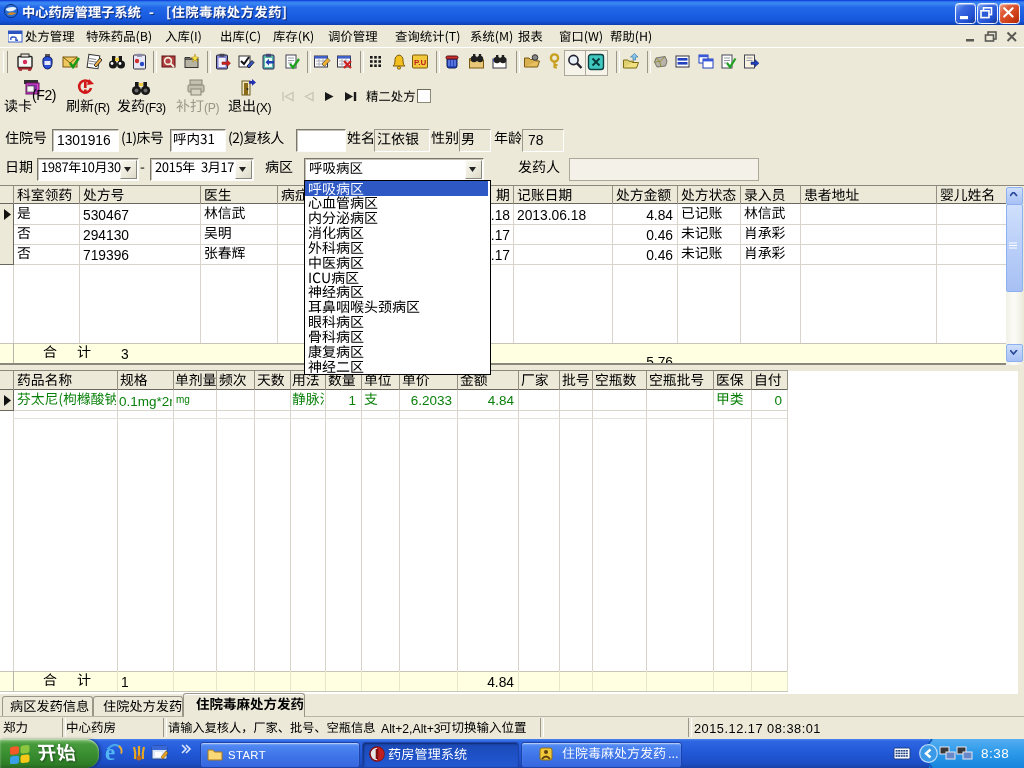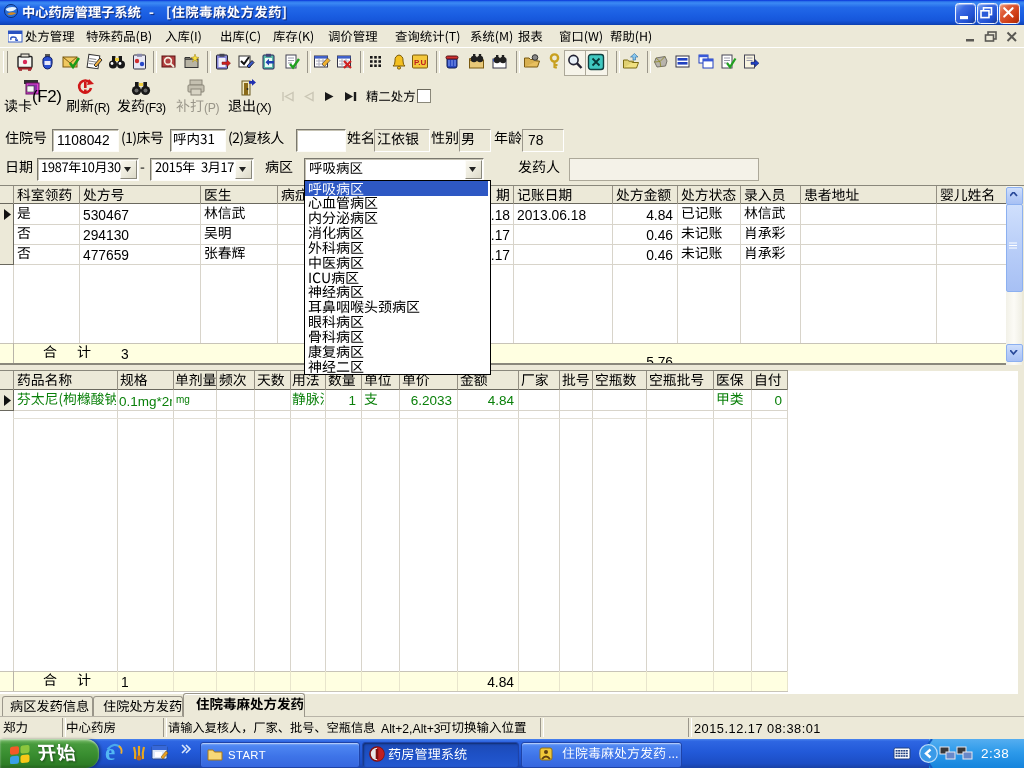--- a/index.html
+++ b/index.html
@@ -569,21 +569,21 @@
       <rect x="4" y="4" width="13" height="11" fill="#e040d0" stroke="#601060"></rect>
       <rect x="6" y="5.5" width="9" height="8" fill="#8830a8"></rect>
       <rect x="5" y="7" width="7" height="6" fill="#f8f8f8" stroke="#333" stroke-width=".6"></rect>
     </svg>
     <svg class="tx" style="left:4px;top:99px;" width="30" height="18" viewBox="0 0 30 18">
       <g fill="#000" transform="translate(0,12) scale(0.014,-0.014)">
         <use href="#gr8bfb" x="0"></use>
         <use href="#gr5361" x="1000"></use>
       </g>
     </svg>
-    <div style="position:absolute;left:32px;top:88px;font-family:'Liberation Sans',sans-serif;font-size:17px;color:#000;font-weight:normal;line-height:1.1;white-space:pre;letter-spacing:-0.4px;">(F2)</div>
+    <div style="position:absolute;left:32px;top:88px;font-family:'Liberation Sans',sans-serif;font-size:14px;color:#000;font-weight:normal;line-height:1.1;white-space:pre;letter-spacing:-0.4px;">(F2)</div>
     <svg style="position:absolute;left:76px;top:78px;" width="19" height="18" viewBox="0 0 19 18">
       <path d="M14 5 A6 6 0 1 0 15 10" fill="none" stroke="#d01818" stroke-width="2.6"></path>
       <path d="M13 1 L18 6 L11 7Z" fill="#d01818"></path>
       <rect x="8" y="4" width="2.6" height="6" fill="#d01818"></rect>
       <rect x="8" y="11.5" width="2.6" height="2.6" fill="#d01818"></rect>
     </svg>
     <svg class="tx" style="left:66px;top:99px;" width="30" height="18" viewBox="0 0 30 18">
       <g fill="#000" transform="translate(0,12) scale(0.014,-0.014)">
         <use href="#gr5237" x="0"></use>
         <use href="#gr65b0" x="1000"></use>
@@ -655,21 +655,21 @@
     <div style="position:absolute;left:417px;top:89px;width:12px;height:12px;background:#fff;border:1px solid #8a887a;border-top-color:#6d6a5e;border-left-color:#6d6a5e;"></div>
     <div style="position:absolute;left:0px;top:117px;width:1024px;height:69px;background:#ECE9D8;"></div>
     <svg class="tx" style="left:5px;top:131px;" width="44" height="18" viewBox="0 0 44 18">
       <g fill="#000" transform="translate(0,12) scale(0.014,-0.014)">
         <use href="#gr4f4f" x="0"></use>
         <use href="#gr9662" x="1000"></use>
         <use href="#gr53f7" x="2000"></use>
       </g>
     </svg>
     <div style="position:absolute;left:52px;top:129px;width:65px;height:21px;background:#fff;border:1px solid;border-color:#7a786e #fdfcf8 #fdfcf8 #7a786e;box-shadow:inset 1px 1px 0 #c6c3b4;"></div>
-    <div style="position:absolute;left:57px;top:133px;font-family:'Liberation Sans',sans-serif;font-size:13.8px;color:#000;font-weight:normal;line-height:1.1;white-space:pre;">1108042</div>
+    <div style="position:absolute;left:57px;top:133px;font-family:'Liberation Sans',sans-serif;font-size:13.8px;color:#000;font-weight:normal;line-height:1.1;white-space:pre;">1301916</div>
     <svg class="tx" style="left:121px;top:131px;" width="45" height="18" viewBox="0 0 45 18">
       <g fill="#000" transform="translate(0,12) scale(0.014,-0.014)">
         <use href="#gr28" x="0"></use>
         <use href="#gr31" x="295"></use>
         <use href="#gr29" x="807"></use>
         <use href="#gr5e8a" x="1102"></use>
         <use href="#gr53f7" x="2060"></use>
       </g>
     </svg>
     <div style="position:absolute;left:170px;top:129px;width:54px;height:21px;background:#fff;border:1px solid;border-color:#7a786e #fdfcf8 #fdfcf8 #7a786e;box-shadow:inset 1px 1px 0 #c6c3b4;"></div>
@@ -982,21 +982,21 @@
         <use href="#gr8096" x="0"></use>
         <use href="#gr627f" x="1000"></use>
         <use href="#gr5f69" x="2000"></use>
       </g>
     </svg>
     <svg class="tx" style="left:17px;top:246px;" width="16" height="17" viewBox="0 0 16 17">
       <g fill="#000" transform="translate(0,12) scale(0.0138,-0.0138)">
         <use href="#gr5426" x="0"></use>
       </g>
     </svg>
-    <div style="position:absolute;left:83px;top:247.5px;font-family:'Liberation Sans',sans-serif;font-size:13.8px;color:#000;font-weight:normal;line-height:1.1;white-space:pre;">477659</div>
+    <div style="position:absolute;left:83px;top:247.5px;font-family:'Liberation Sans',sans-serif;font-size:13.8px;color:#000;font-weight:normal;line-height:1.1;white-space:pre;">719396</div>
     <svg class="tx" style="left:204px;top:246px;" width="44" height="17" viewBox="0 0 44 17">
       <g fill="#000" transform="translate(0,12) scale(0.0138,-0.0138)">
         <use href="#gr5f20" x="0"></use>
         <use href="#gr6625" x="1000"></use>
         <use href="#gr8f89" x="2000"></use>
       </g>
     </svg>
     <div style="position:absolute;left:430px;top:247.5px;font-family:'Liberation Sans',sans-serif;font-size:13.8px;color:#000;font-weight:normal;line-height:1.1;white-space:pre;width:80px;text-align:right;">.17</div>
     <div style="position:absolute;left:600px;top:247.5px;font-family:'Liberation Sans',sans-serif;font-size:13.8px;color:#000;font-weight:normal;line-height:1.1;white-space:pre;width:73px;text-align:right;">0.46</div>
     <svg class="tx" style="left:681px;top:246px;" width="44" height="17" viewBox="0 0 44 17">
@@ -1446,21 +1446,21 @@
       <path d="M11.5 5.5 L7 9.5 L11.5 13.5" stroke="#fff" stroke-width="2.4" fill="none"></path>
     </svg>
     <svg style="position:absolute;left:939px;top:746px;" width="17" height="16" viewBox="0 0 17 16">
       <rect x="1" y="1" width="9" height="7" fill="#38383a" stroke="#e8e8f0"></rect>
       <rect x="7" y="6" width="9" height="7" fill="#6888c8" stroke="#e8e8f0"></rect>
     </svg>
     <svg style="position:absolute;left:956px;top:746px;" width="17" height="16" viewBox="0 0 17 16">
       <rect x="1" y="1" width="9" height="7" fill="#38383a" stroke="#e8e8f0"></rect>
       <rect x="7" y="6" width="9" height="7" fill="#6888c8" stroke="#e8e8f0"></rect>
     </svg>
-    <div style="position:absolute;left:981px;top:747px;font-family:'Liberation Sans',sans-serif;font-size:13.5px;color:#fff;font-weight:normal;line-height:1.1;white-space:pre;letter-spacing:0.5px;">2:38</div>
+    <div style="position:absolute;left:981px;top:747px;font-family:'Liberation Sans',sans-serif;font-size:13.5px;color:#fff;font-weight:normal;line-height:1.1;white-space:pre;letter-spacing:0.5px;">8:38</div>
     <div style="position:absolute;left:304px;top:180px;width:185px;height:193px;background:#fff;border:1px solid #000;z-index:50;"></div>
     <div style="position:absolute;left:305px;top:181px;width:183px;height:15px;background:#2E58C4;z-index:51;"></div>
     <svg class="tx" style="left:308px;top:181.5px;z-index:52;" width="58" height="18" viewBox="0 0 58 18">
       <g fill="#fff" transform="translate(0,12) scale(0.014,-0.014)">
         <use href="#gr547c" x="0"></use>
         <use href="#gr5438" x="1000"></use>
         <use href="#gr75c5" x="2000"></use>
         <use href="#gr533a" x="3000"></use>
       </g>
     </svg>

